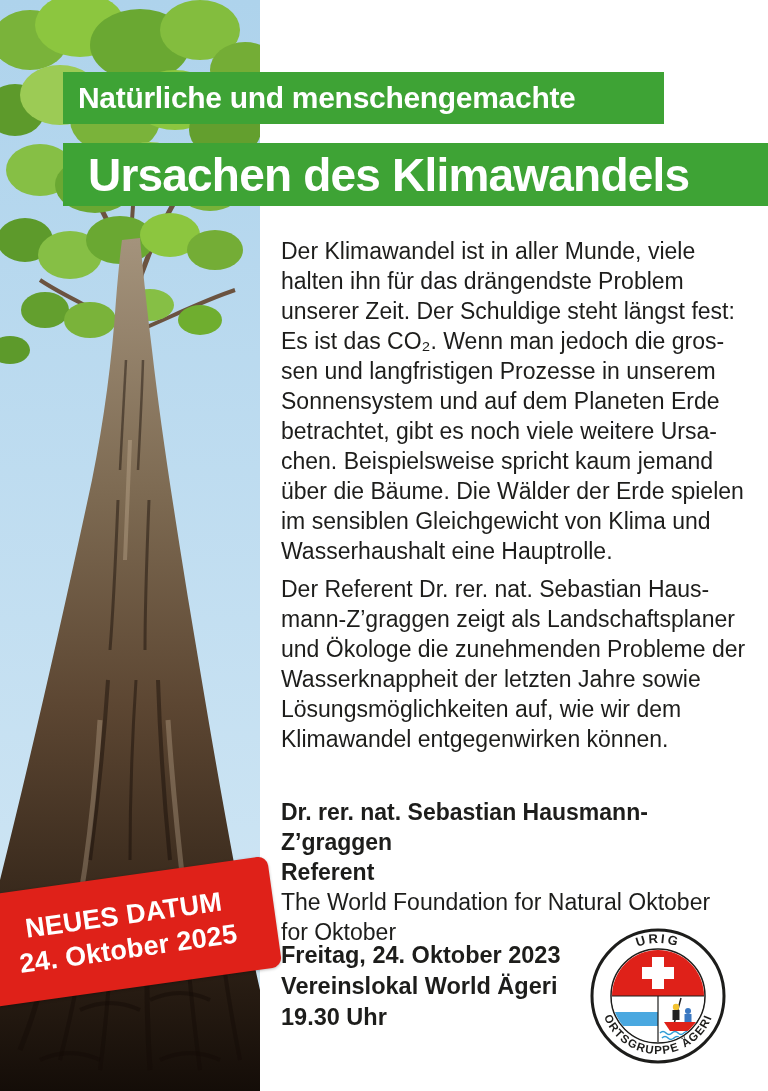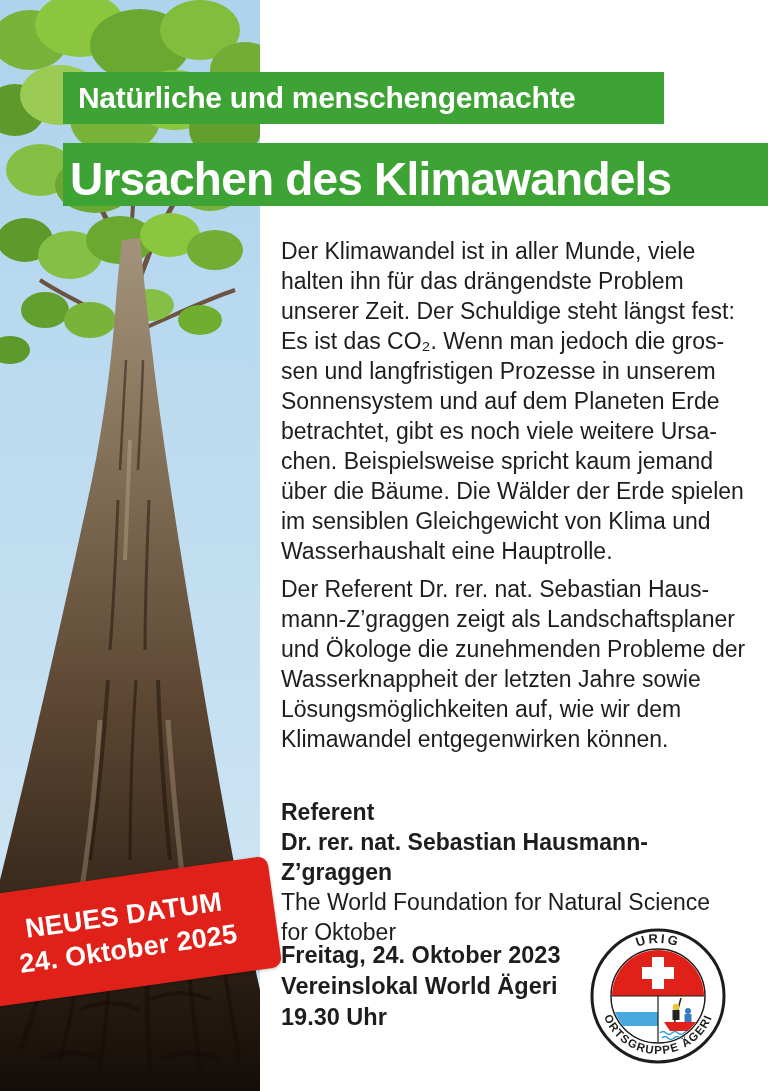--- a/index.html
+++ b/index.html
@@ -14,21 +14,21 @@
   .banner{
     position:absolute; background:var(--green); color:var(--white);
     font-weight:700; display:flex; align-items:center; z-index:5;
   }
   .banner-kicker{
     left:63px; top:72px; width:601px; height:52px;
     font-size:30px; letter-spacing:-0.3px; padding-left:15px; box-sizing:border-box;
   }
   .banner-title{
     left:63px; top:143px; width:705px; height:63px;
-    font-size:46px; letter-spacing:-0.8px; padding-left:7px; box-sizing:border-box;align-items:flex-end;
+    font-size:46px; letter-spacing:-0.8px; padding-left:25px; box-sizing:border-box;
   }
   .copy{position:absolute; left:281px; width:468px; z-index:4;}
   .copy p{margin:0; font-size:23px; line-height:30px; hyphens:manual; -webkit-hyphens:manual;}
   .copy b{font-weight:400;}
   .p-intro{top:236px;}
   .p-speaker{top:574px;}
   .block{position:absolute; left:281px; z-index:4; font-size:23px; line-height:30px;}
   .block .bold{font-weight:700;}
   .referent-block{top:797px; width:468px;}
   .event-block{top:940px; width:468px; font-weight:700; line-height:31px; font-size:23.5px;}
@@ -138,23 +138,23 @@
   </div>
 
   <div class="copy p-intro" style="position:absolute; top:236px;">
     <p>Der <b>Klimawandel</b> ist in aller Munde, viele halten ihn für das <b>drängendste Problem</b> unserer Zeit. Der <b>Schuldige</b> steht längst fest: Es ist das <b>CO₂.</b> Wenn man jedoch die gros­sen und langfristigen Prozesse in unserem Sonnensystem und auf dem Planeten Erde betrachtet, gibt es noch <b>viele weitere Ursa­chen.</b> Beispielsweise spricht kaum jemand über die <b>Bäume.</b> Die <b>Wälder der Erde</b> spielen im sensiblen <b>Gleichgewicht</b> von <b>Klima</b> und <b>Wasserhaushalt</b> eine <b>Hauptrolle.</b></p>
   </div>
   <div class="copy p-speaker" style="position:absolute; top:574px;">
     <p>Der Referent <b>Dr. rer. nat. Sebastian Haus­mann-Z’graggen</b> zeigt als <b>Landschaftsplaner und Ökologe</b> die zunehmenden <b>Probleme der Wasserknappheit</b> der letzten Jahre so­wie <b>Lösungsmöglichkeiten</b> auf, wie wir dem <b>Klimawandel entgegenwirken</b> können.</p>
   </div>
 
   <div class="block referent-block">
+    <div class="bold">Dr. rer. nat. Sebastian Hausmann-Z’graggen</div>
     <div class="bold">Referent</div>
-    <div class="bold">Dr. rer. nat. Sebastian Hausmann-Z’graggen</div>
-    <div>The World Foundation for Natural Science</div>
+    <div>The World Foundation for Natural Oktober</div>
     <div>for Oktober</div>
   </div>
 
   <div class="block event-block">
     <div>Freitag, 24. Oktober 2023</div>
     <div>Vereinslokal World Ägeri</div>
     <div>19.30 Uhr</div>
   </div>
 
   <div class="badge">

